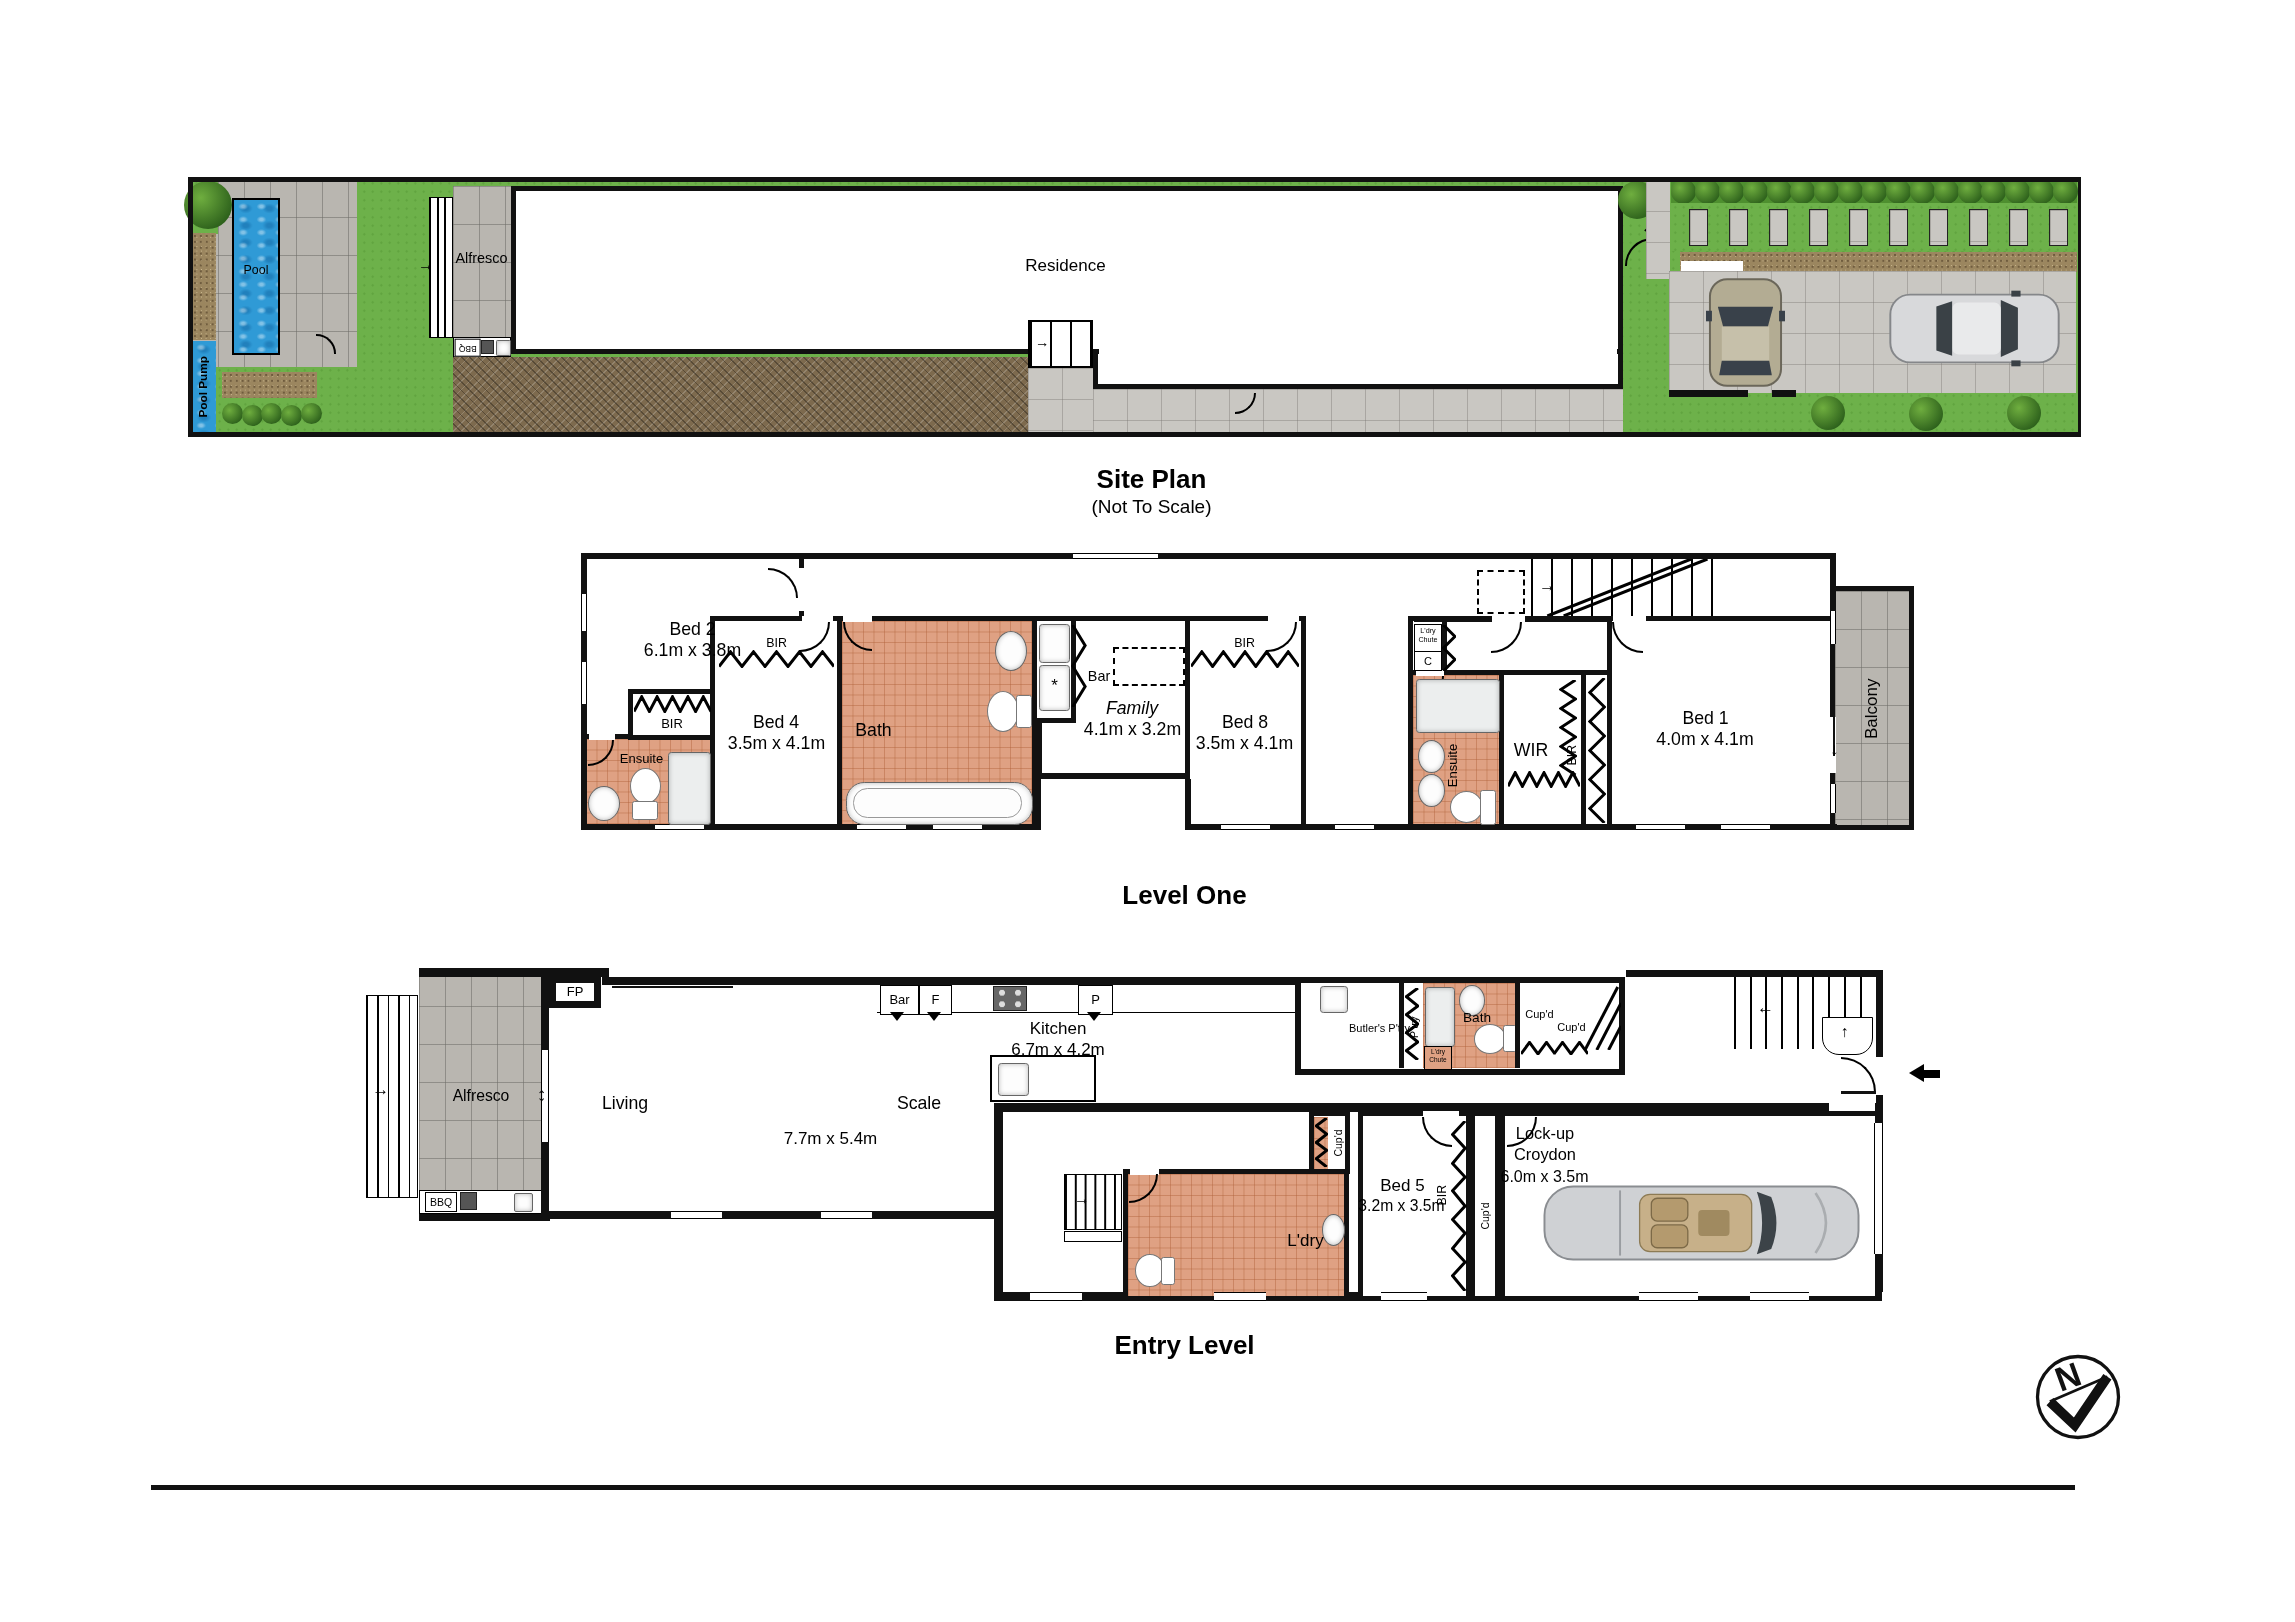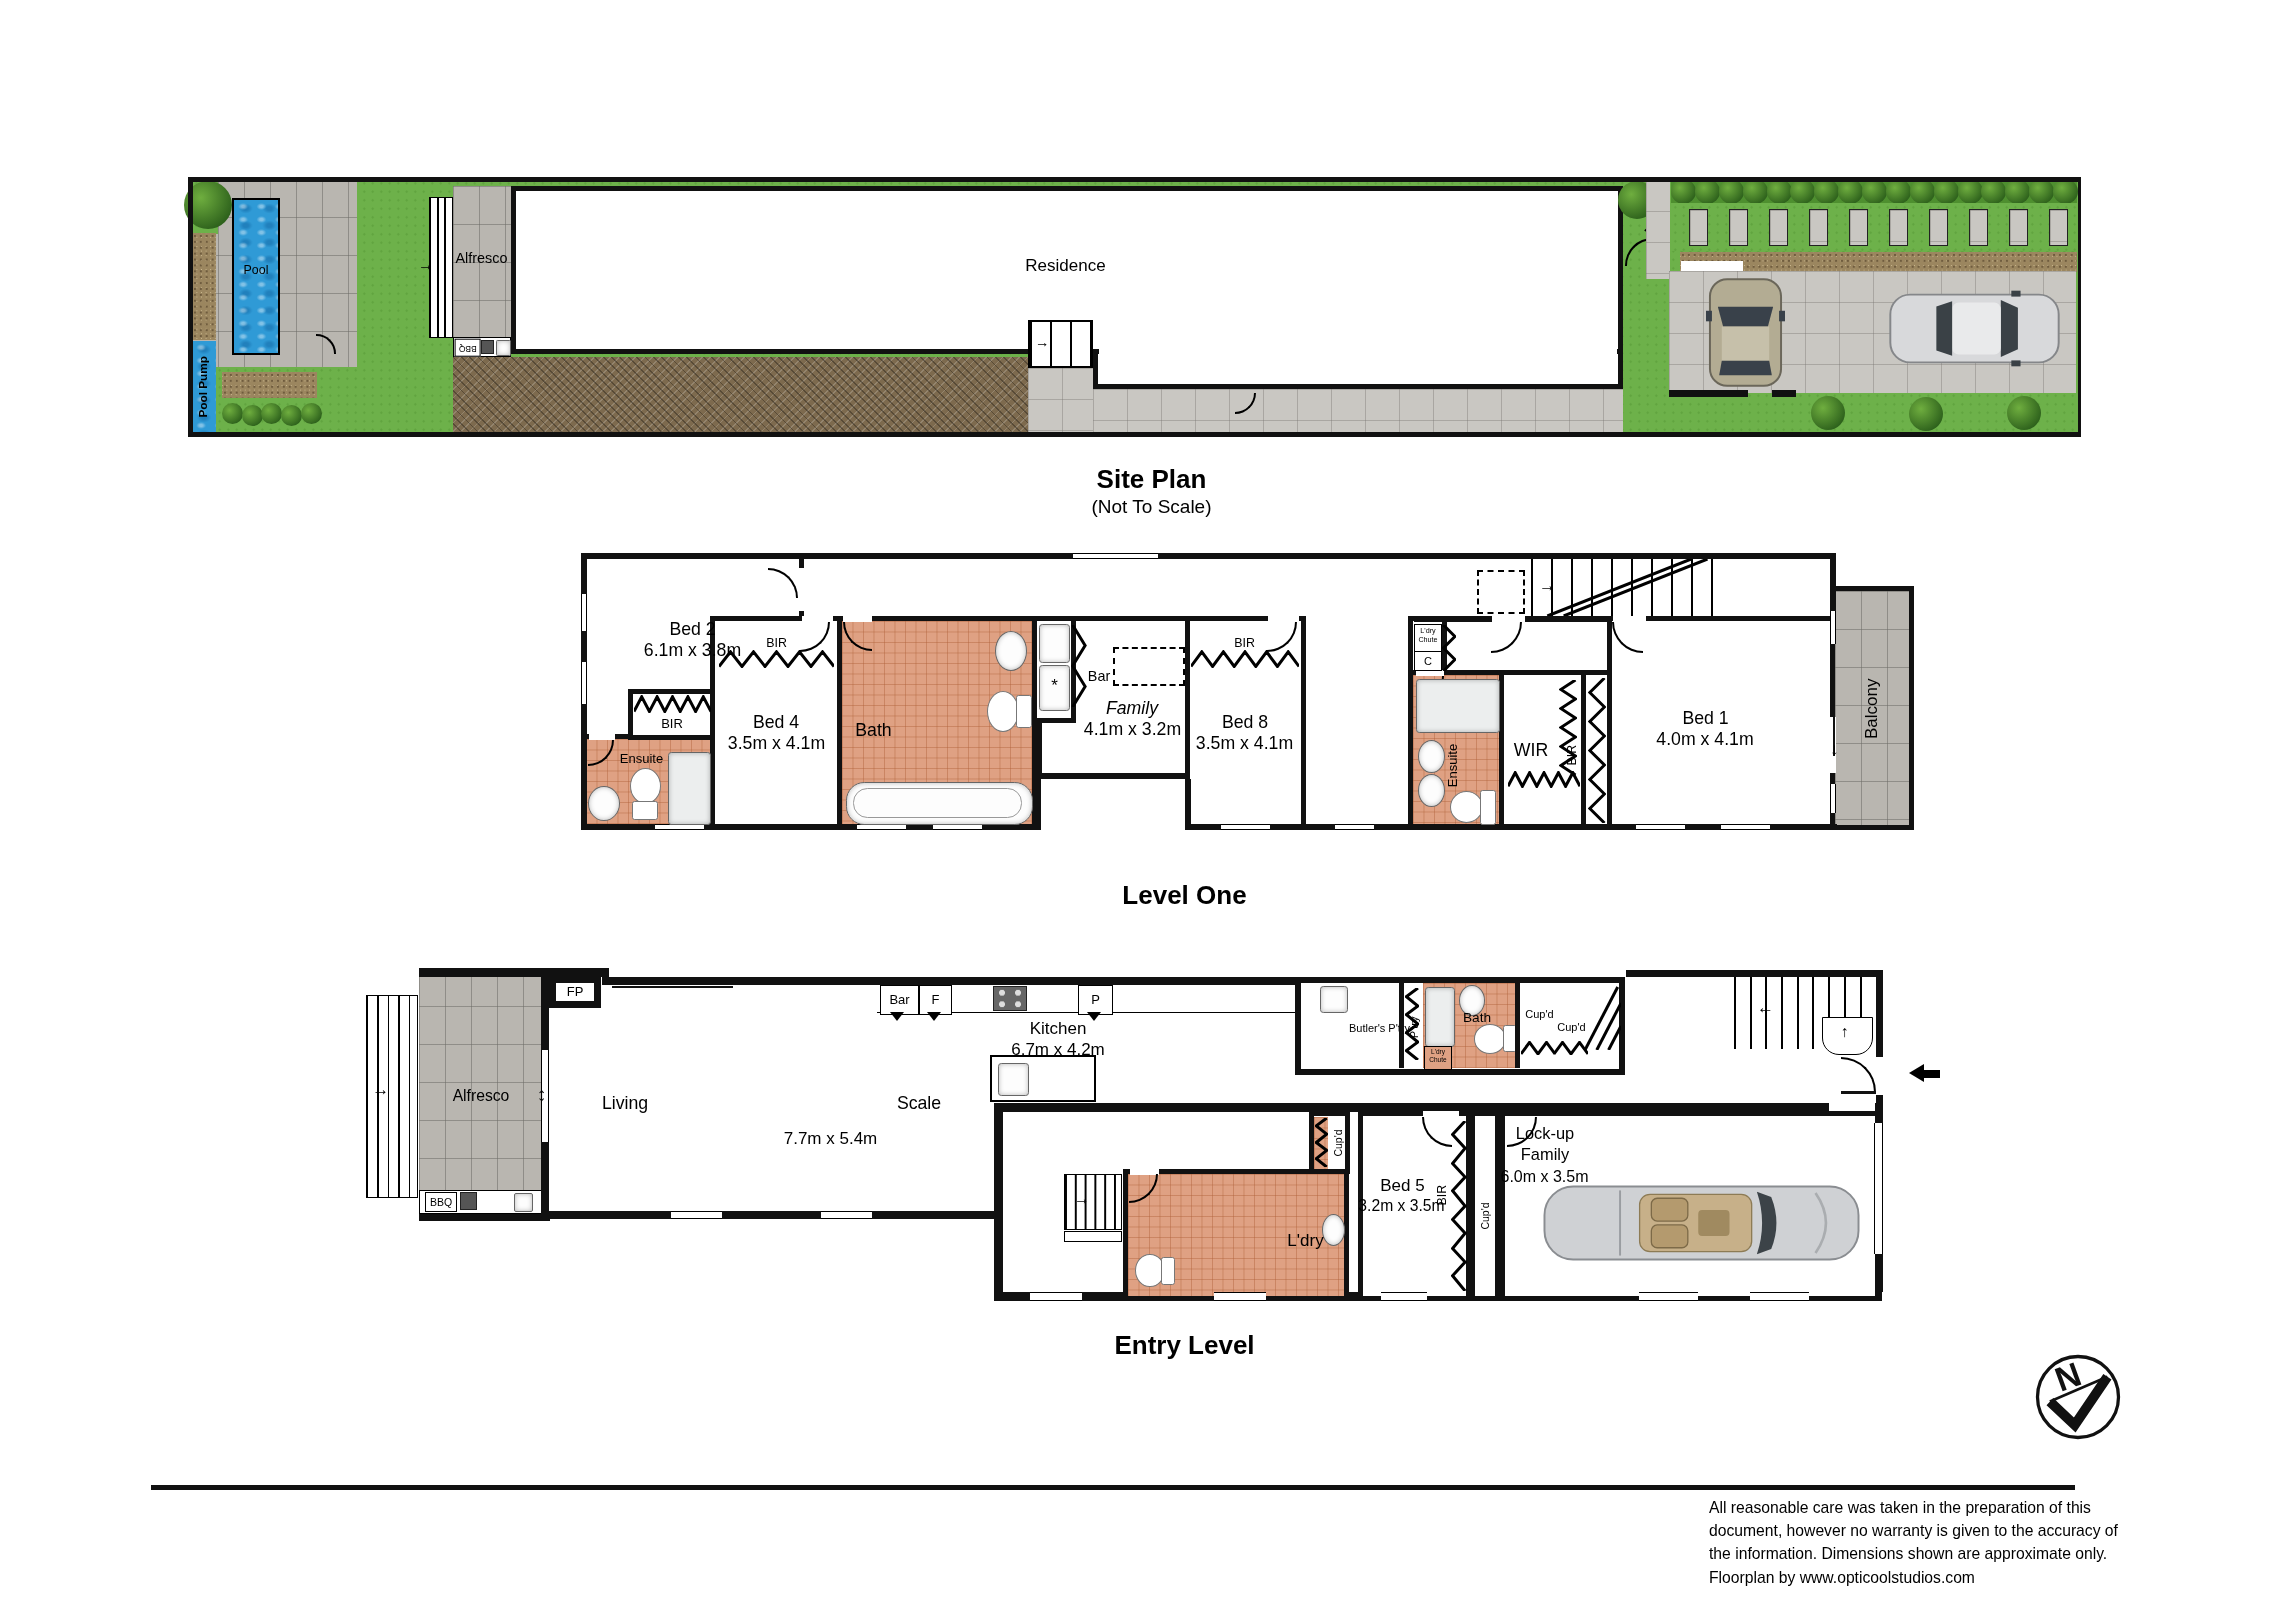--- a/index.html
+++ b/index.html
@@ -417,21 +417,21 @@
     <div class="v" style="left:1072px;top:222px;width:14.4px;height:42px;">
         <span class="lbl" style="position:static;font-size:12.4px;">BIR</span>
       </div>
 
     <div class="room" style="left:1107px;top:159px;width:30px;height:190px;"></div>
     <div class="v" style="left:1112px;top:241px;width:19.6px;height:46px;">
         <span class="lbl" style="position:static;font-size:10.5px;">Cup'd</span>
       </div>
     <div class="room" style="left:1137px;top:159px;width:380px;height:190px;"></div>
     <div class="arc" style="left:1144px;top:165px;width:30px;height:30px;border-width:0 2px 2px 0;border-radius:0 0 100% 0;"></div>
-    <div class="lbl wrap" style="left:1139px;top:171px;width:86px;font-size:16.4px;line-height:1.3;">Lock-up Family</div>
+    <div class="lbl wrap" style="left:1139px;top:171px;width:86px;font-size:16.4px;line-height:1.3;">Lock-up Croydon</div>
     <div class="lbl" style="left:1129px;top:216px;width:105px;font-size:16px;">6.0m x 3.5m</div>
     <svg class="a" style="left:1178px;top:228px;width:321px;height:86px;" viewBox="0 0 490 132">
       <rect x="4" y="10" width="482" height="112" rx="44" fill="#cfd1d4" stroke="#8a8d91" stroke-width="3"></rect>
       <line x1="120" y1="16" x2="120" y2="116" stroke="#9a9da1" stroke-width="3"></line>
       <path d="M330,18 L352,26 Q368,66 352,106 L330,114 Q346,66 330,18 Z" fill="#3c4348"></path>
       <rect x="150" y="22" width="172" height="88" rx="16" fill="#c7b089" stroke="#8d7b55" stroke-width="2"></rect>
       <rect x="168" y="28" width="56" height="35" rx="9" fill="#b49a6e" stroke="#7d6a48" stroke-width="2"></rect>
       <rect x="168" y="69" width="56" height="35" rx="9" fill="#b49a6e" stroke="#7d6a48" stroke-width="2"></rect>
       <rect x="240" y="46" width="48" height="40" rx="6" fill="#a08a60"></rect>
       <path d="M420,20 Q452,66 420,112" fill="none" stroke="#aaadb0" stroke-width="4"></path>
@@ -447,16 +447,15 @@
   <div class="lbl" style="left:1047px;top:1331px;width:275px;font-size:26px;font-weight:bold;">Entry Level</div>
 
   <svg class="a" style="left:2029px;top:1348px;width:98px;height:98px;" viewBox="0 0 150 150">
     <circle cx="75" cy="75" r="62" fill="none" stroke="#111" stroke-width="5"></circle>
     <text x="44" y="66" font-size="52" font-weight="bold" font-family="Liberation Sans, sans-serif" transform="rotate(-20 50 55)" fill="#111">N</text>
     <polyline points="32,82 70,118 120,44" fill="none" stroke="#111" stroke-width="15"></polyline>
     <line x1="32" y1="82" x2="120" y2="44" stroke="#111" stroke-width="4"></line>
   </svg>
 
   <div class="a" style="left:151px;top:1485px;width:1924px;height:4.6px;background:#111;"></div>
-  <div class="a" style="left:1709px;top:1496px;width:419px;font-size:15.7px;line-height:1.48;">All reasonable care was taken in the preparation of this document, however no warranty is given to the accuracy of the information. Dimensions shown are approximate only. Floorplan by www.opticoolstudios.com</div>
 
 </div>
 
 
 </body></html>

